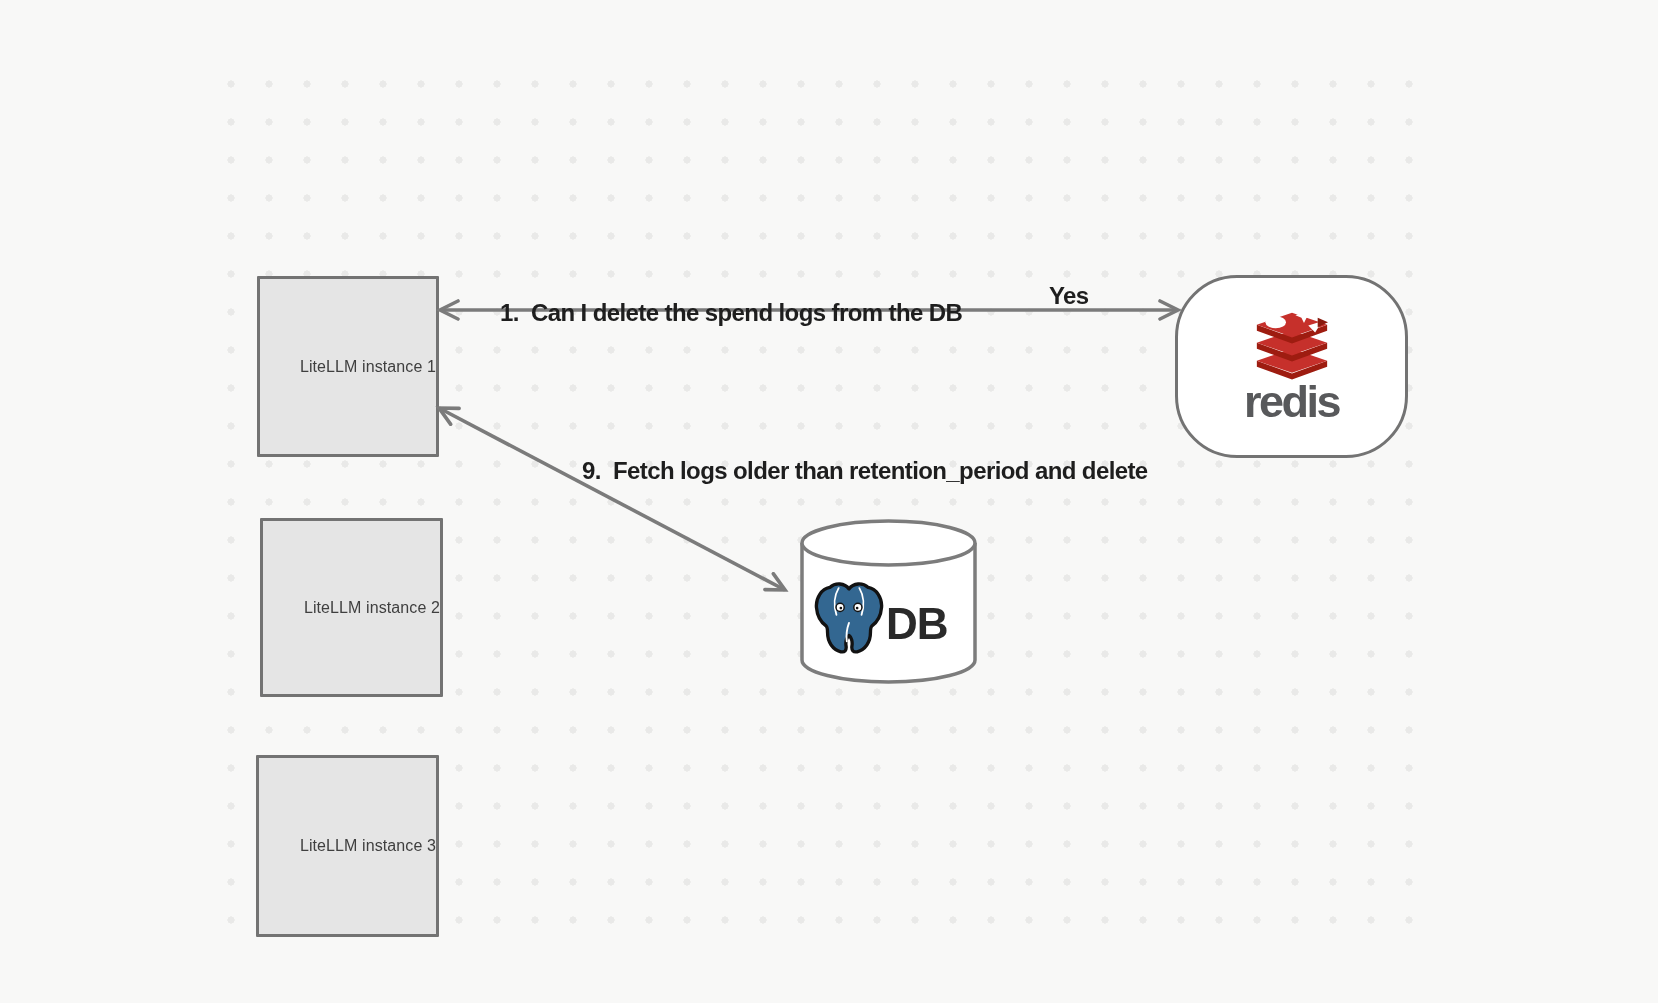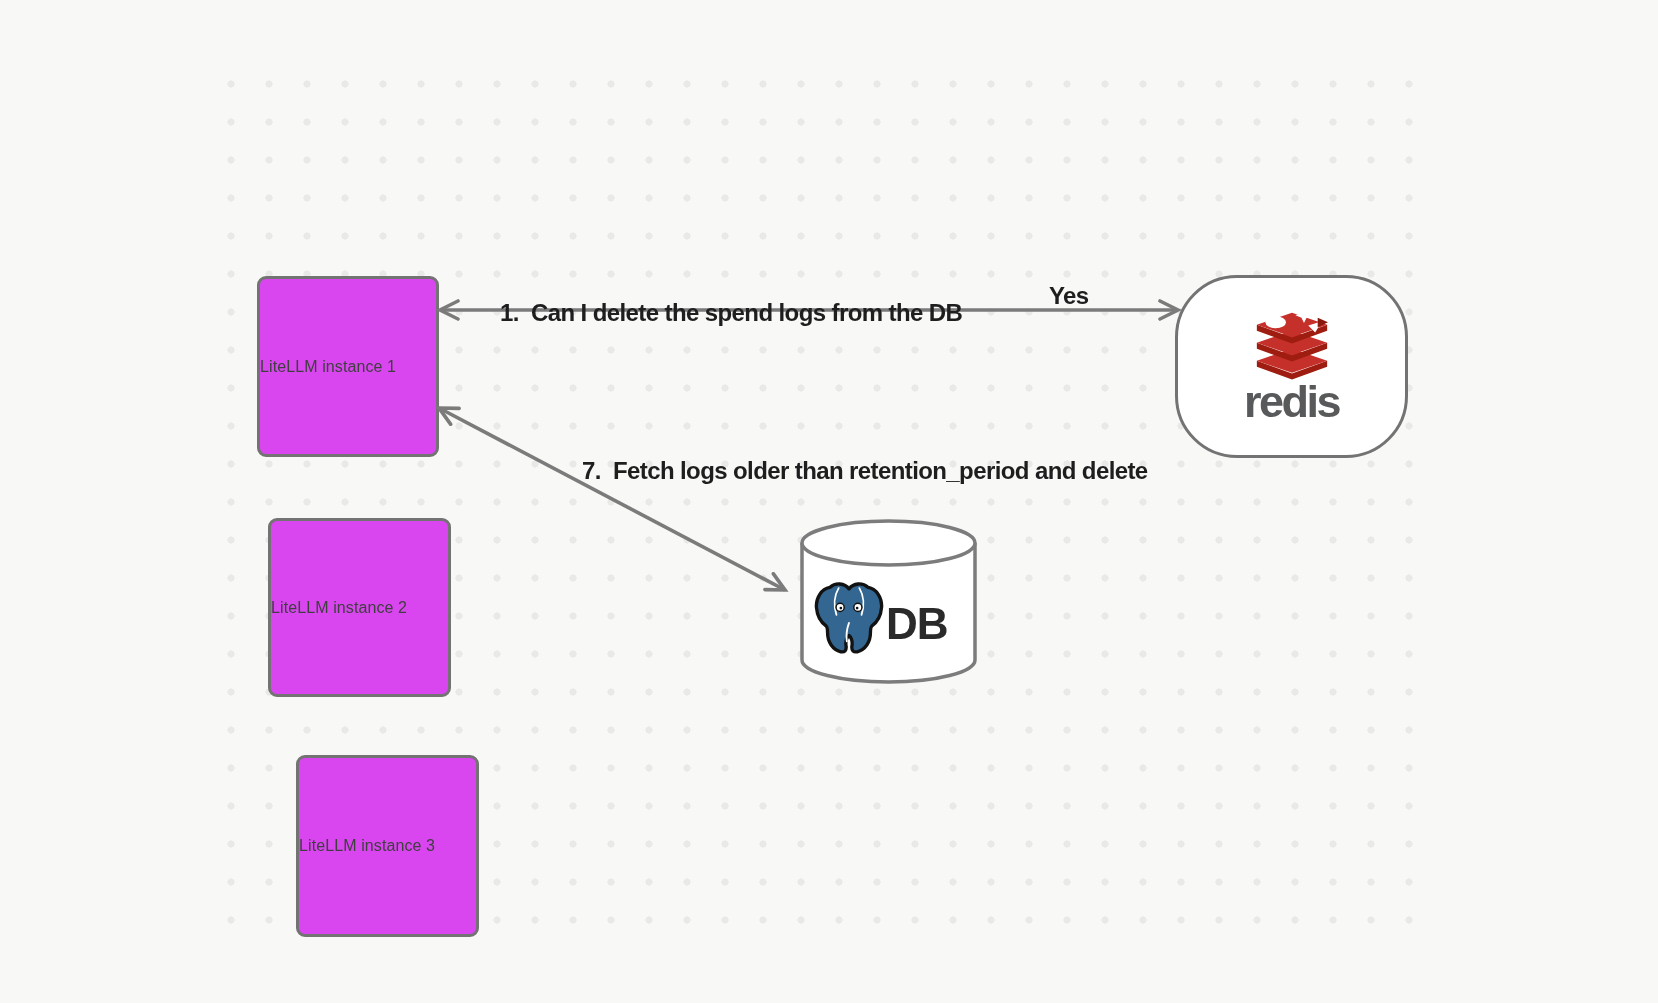--- a/index.html
+++ b/index.html
@@ -7,27 +7,27 @@
     width:1658px;height:1003px;position:relative;overflow:hidden;
     background:#f8f8f7;
     font-family:"Liberation Sans","DejaVu Sans",sans-serif;
   }
   .dot-canvas{
     position:absolute;left:218px;top:70px;width:1207px;height:866px;
     background-image:radial-gradient(circle,#e9e9e8 3.4px,rgba(0,0,0,0) 3.8px);
     background-size:38px 38px;background-position:-6px -5px;
   }
   .node-box{
-    position:absolute;background:#d946ef;border:3.4px solid #737373;border-radius:9px;
-    display:flex;align-items:center;justify-content:flex-start;
+    position:absolute;background:#e5e5e5;border:3.4px solid #737373;border-radius:1px;
+    display:flex;align-items:center;justify-content:flex-end;
   }
   .node-box .lbl{font-size:16px;color:#3f3f3f;letter-spacing:0.1px;}
   .box1{left:257px;top:276px;width:176px;height:175px;}
-  .box2{left:268px;top:518px;width:177px;height:173px;}
-  .box3{left:256px;top:755px;width:177px;height:176px;margin-left:40px;}
+  .box2{left:260px;top:518px;width:177px;height:173px;}
+  .box3{left:256px;top:755px;width:177px;height:176px;}
   .redis-node{
     position:absolute;left:1175px;top:275px;width:227px;height:177px;
     background:#fff;border:3.4px solid #737373;border-radius:62px;
     display:flex;flex-direction:column;align-items:center;justify-content:center;
   }
   .redis-word{
     font-size:45px;font-weight:700;color:#58595b;letter-spacing:-2.5px;line-height:0.85;
     margin-top:0;
   }
   .cyl-wrap{position:absolute;left:798px;top:518px;width:181px;height:168px;}
@@ -109,13 +109,13 @@
     <marker id="chev" markerUnits="userSpaceOnUse" markerWidth="28" markerHeight="26" refX="22" refY="11" orient="auto-start-reverse">
       <path d="M4,2 L22,11 L4,20" fill="none" stroke="#7b7b7b" stroke-width="3.6" stroke-linecap="round"></path>
     </marker>
   </defs>
   <line x1="440" y1="310" x2="1178" y2="310" stroke="#7b7b7b" stroke-width="3.6" marker-start="url(#chev)" marker-end="url(#chev)"></line>
   <line x1="439" y1="408" x2="785" y2="590" stroke="#7b7b7b" stroke-width="3.6" marker-start="url(#chev)" marker-end="url(#chev)"></line>
 </svg>
 
 <div class="edge-label edge-label-1">1.  Can I delete the spend logs from the DB</div>
 <div class="edge-label edge-yes">Yes</div>
-<div class="edge-label edge-label-2">7.  Fetch logs older than retention_period and delete</div>
+<div class="edge-label edge-label-2">9.  Fetch logs older than retention_period and delete</div>
 
 </body></html>

